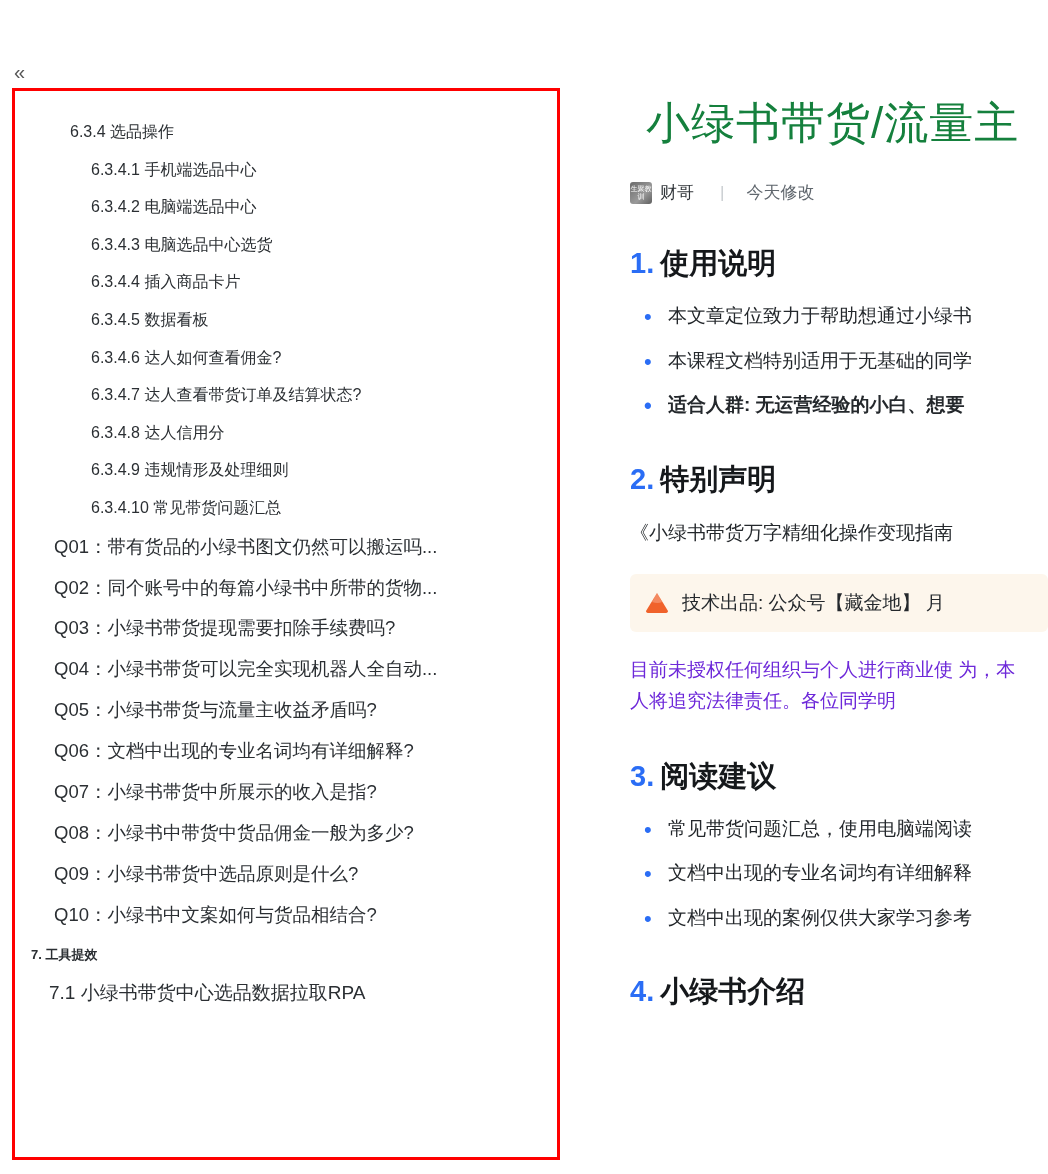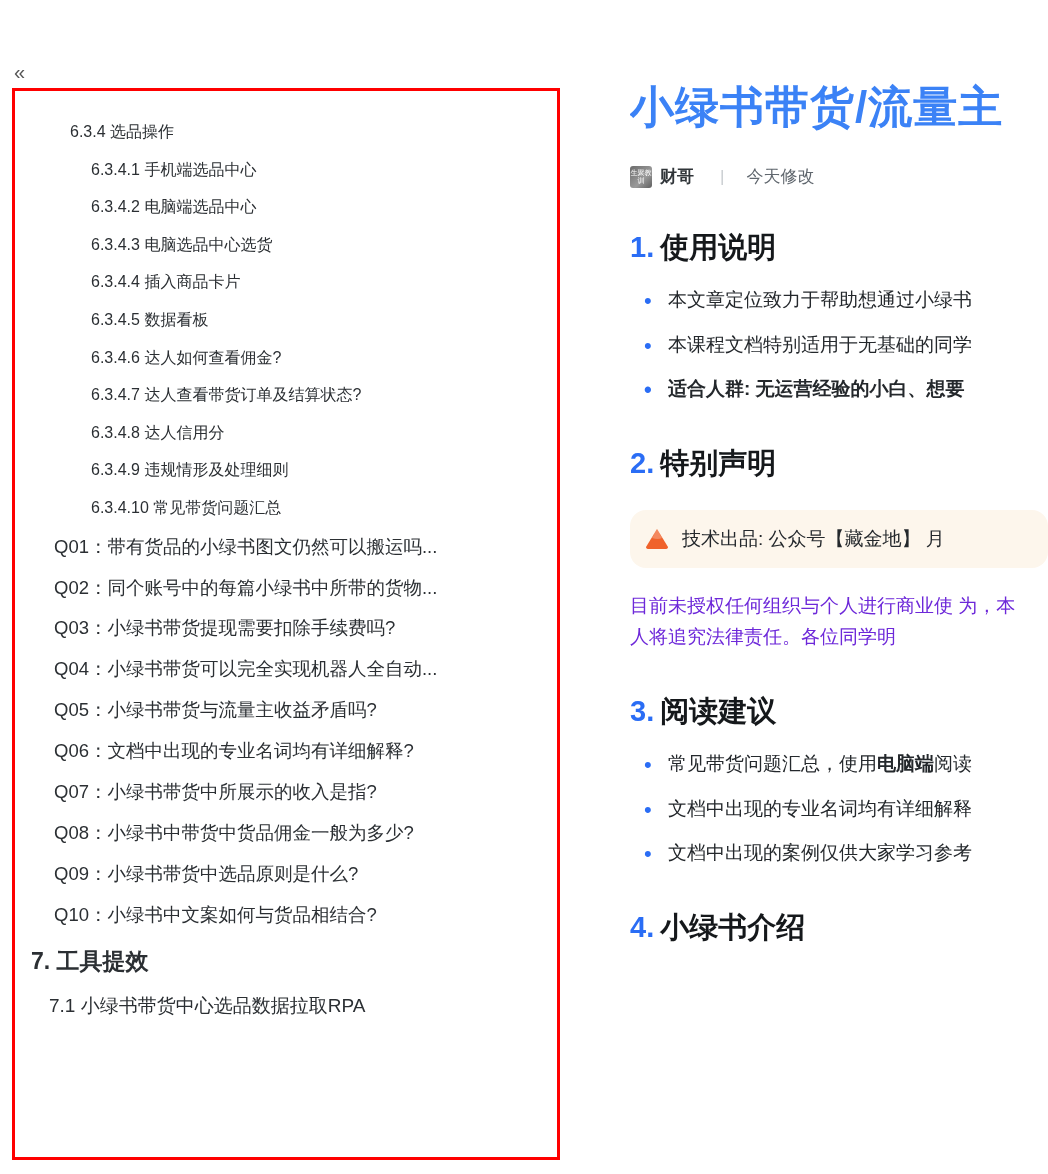--- a/index.html
+++ b/index.html
@@ -50,45 +50,45 @@
     padding: 8px 14px 8px 0;
     white-space: nowrap;
     overflow: hidden;
     text-overflow: ellipsis;
   }
   .lvl-1 { padding-left: 55px; }
   .lvl-2 { padding-left: 76px; }
   .lvl-q { padding-left: 39px; font-size: 18.5px; }
   .sec-heading {
     color: #2b2f33;
-    font-size: 23px;
+    font-size: 13px;
     font-weight: bold;
     padding: 10px 14px 8px 16px;
   }
   .sec-sub {
     color: #2b2f33;
     font-size: 19px;
     padding: 8px 14px 8px 34px;
   }
 
   
   #doc {
     position: absolute;
     left: 630px;
     top: 0;
     width: 418px;
     height: 1174px;
     overflow: hidden;
   }
   #doc-title {
-    margin: 0;
+    margin: 16px;
     padding: 78px 0 0 0;
     font-size: 44px;
-    font-weight: bold;
-    color: #3b82f6;
+    font-weight: normal;
+    color: #15803d;
     letter-spacing: 1px;
     white-space: nowrap;
   }
   #meta-row {
     display: flex;
     align-items: center;
     margin-top: 28px;
     font-size: 17px;
     color: #4a5158;
   }
@@ -99,21 +99,21 @@
     background: linear-gradient(135deg,#6b6b6b 0%, #9a9a9a 60%, #5e5e5e 100%);
     color: #fff;
     font-size: 7px;
     line-height: 8px;
     text-align: center;
     padding-top: 3px;
     box-sizing: border-box;
     margin-right: 8px;
     overflow: hidden;
   }
-  #meta-author { color: #303539; font-weight: bold; }
+  #meta-author { color: #303539; }
   #meta-divider {
     color: #c8ccd0;
     margin: 0 22px 0 26px;
   }
   #meta-modified { color: #60676e; }
 
   h2.h-num {
     font-size: 29px;
     margin: 40px 0 18px 0;
     color: #15181b;
@@ -156,35 +156,35 @@
   p.para2 {
     font-size: 19px;
     color: #6d28d9;
     line-height: 1.65;
     margin: 22px 17px 0 0;
   }
 
   #callout {
     margin-top: 26px;
     background: #fdf6ec;
-    border-radius: 16px;
+    border-radius: 6px;
     padding: 16px 14px;
     display: flex;
     align-items: center;
     font-size: 19px;
     color: #24282c;
     white-space: nowrap;
   }
   #callout-icon {
     width: 26px;
     height: 24px;
     margin-right: 12px;
     flex: 0 0 auto;
   }
-  .b { font-weight: bold; }
+  .b { font-weight: normal; }
 </style>
 </head>
 <body>
 
 <div id="page">
 
   <span id="collapse-icon">«</span>
 
   <div id="outline-panel">
     <ul class="outline-list">
@@ -230,20 +230,21 @@
     </h2>
     <ul class="bullets">
       <li>本文章定位致力于帮助想通过小绿书</li>
       <li>本课程文档特别适用于无基础的同学</li>
       <li class="strong">适合人群: 无运营经验的小白、想要</li>
     </ul>
 
     <h2 class="h-num">
       <span class="num">2.</span><span>特别声明</span>
     </h2>
+    <p class="para">《小绿书带货万字精细化操作变现指南</p>
 
     <div id="callout">
       <svg id="callout-icon" viewBox="0 0 26 24">
         <path d="M13 2 L24 20 Q24 22 21 22 L5 22 Q2 22 2 20 Z" fill="#f0622b"></path>
         <path d="M13 2 L18 11 Q14 13 8 11 Z" fill="#ffffff" opacity="0.25"></path>
       </svg>
       <span>技术出品: 公众号【藏金地】  月</span>
     </div>
 
     <p class="para2">目前未授权任何组织与个人进行商业使 为，本人将追究法律责任。各位同学明</p>

